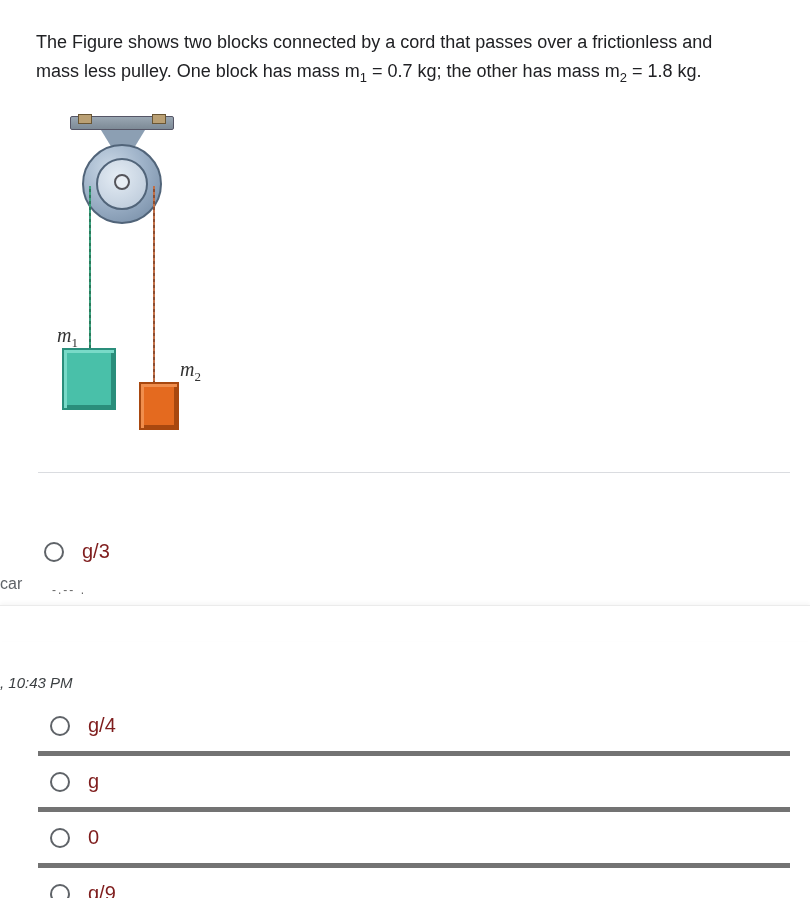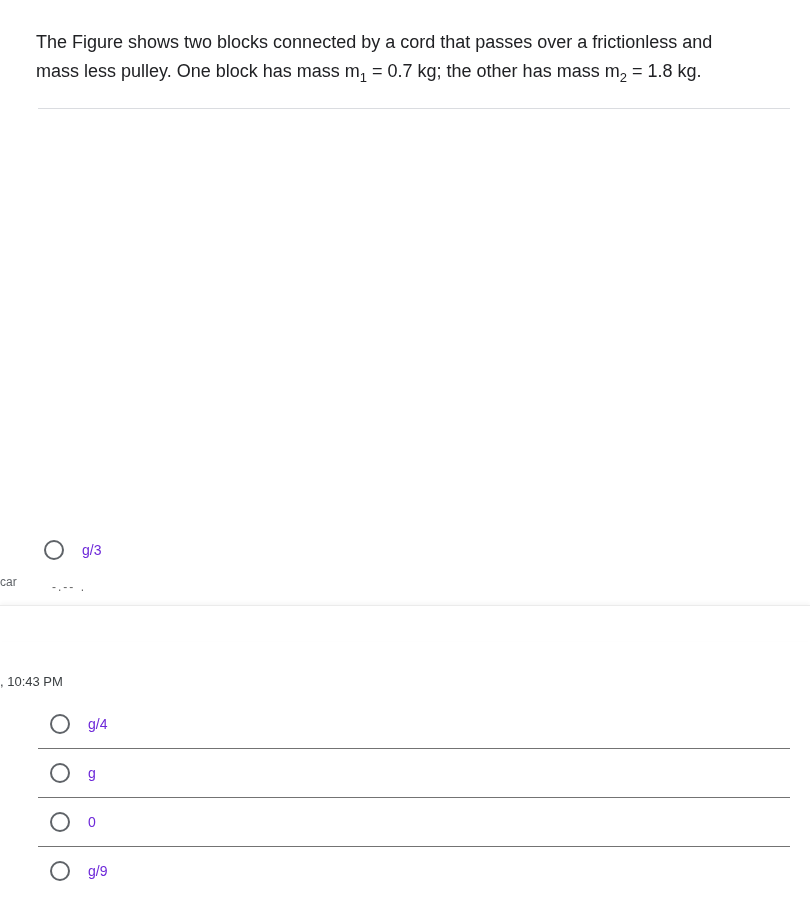--- a/index.html
+++ b/index.html
@@ -77,58 +77,73 @@
     .label.m2 { top: 250px; left: 140px; }
     .label .ss { font-size: 13px; vertical-align: sub; font-style: normal; }
     
     .hr-top { border: none; border-top: 1px solid #dadce0; margin: 6px 0 0 0; width: 752px; margin-left: 2px;}
     
     .options-block { margin-left: 6px; }
     
     .option-row {
       display: flex; align-items: center; gap: 18px;
       padding: 14px 0 14px 12px;
-      border-bottom: 1px solid #737373;
+      border-bottom: 5px solid #737373;
       width: 752px;
     }
     .option-row.no-border { border-bottom: none; }
     
     .radio { appearance: none; width: 20px; height: 20px; border: 2px solid #5f6368; border-radius: 50%; cursor: pointer; flex-shrink: 0; }
     .radio:checked { border-color: #1a73e8; }
-    .opt-label { font-size: 14px; color: #6d28d9; }
+    .opt-label { font-size: 20px; color: #7f1d1d; }
     
     .fragment-car {
-      position: absolute; left: 0; top: 575px; font-size: 12px; color: #5f6368;
+      position: absolute; left: 0; top: 575px; font-size: 16px; color: #5f6368;
     }
     .section-break {
       position: absolute; left: 0; top: 605px; width: 810px; height: 36px;
       background: #fff;
       border-top: 1px solid rgba(0,0,0,.08);
       box-shadow: 0 -2px 4px rgba(0,0,0,.04);
     }
     .timestamp {
-      position: absolute; left: 0; top: 674px; font-size: 13px; color: #3c4043;
+      position: absolute; left: 0; top: 674px; font-size: 15px; color: #3c4043; font-style: italic;
     }
     .second-card {
       position: absolute; left: 32px; top: 700px; width: 760px;
     }
     .first-option-abs {
       position: absolute; left: 32px; top: 526px; width: 760px;
     }
     .dashes { font-size: 12px; color: #666; letter-spacing: 2px; padding-left: 20px; padding-top: 6px;}
   </style>
 </head>
 <body>
 
 <div class="question-container">
   <p class="question-text">
     <span>The Figure shows two blocks connected by a cord that passes over a frictionless and</span><br>
     <span>mass less pulley. One block has mass m</span><span class="sub">1</span><span> = 0.7 kg; the other has mass m</span><span class="sub">2</span><span> = 1.8 kg.</span><br>
   </p>
 
+  <div class="diagram">
+    <div class="ceiling-bar"></div>
+    <div class="bolt left"></div>
+    <div class="bolt right"></div>
+    <div class="mount-tri"></div>
+    <div class="pulley-outer"></div>
+    <div class="pulley-inner"></div>
+    <div class="pulley-hole"></div>
+    <div class="cord left"></div>
+    <div class="cord right"></div>
+    <div class="block1"></div>
+    <div class="block2"></div>
+    <div class="label m1"><span>m</span><span class="ss">1</span></div>
+    <div class="label m2"><span>m</span><span class="ss">2</span></div>
+  </div>
   <hr class="hr-top">
 </div>
 
 <div class="first-option-abs">
   <div class="option-row no-border">
     <input type="radio" name="ans" class="radio" style="">
     <span class="opt-label">g/3</span>
   </div>
   <div class="dashes">-.-- .</div>
 </div>

